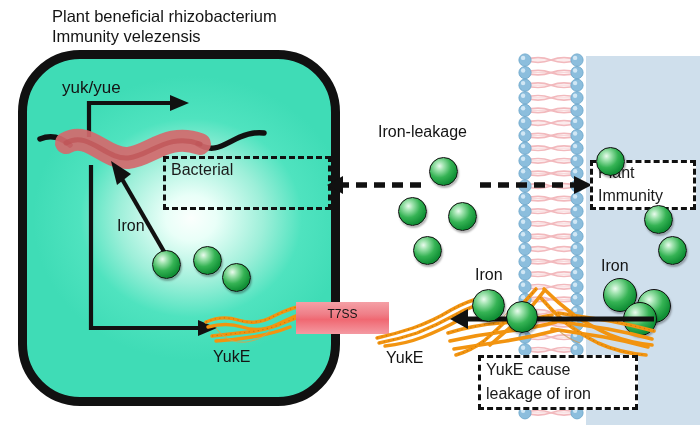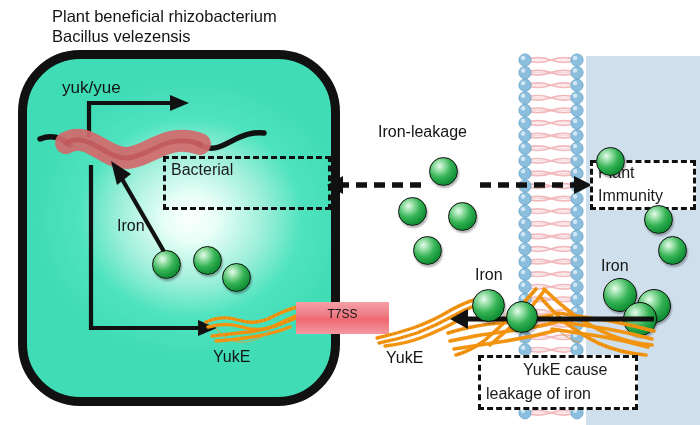--- a/index.html
+++ b/index.html
@@ -46,21 +46,21 @@
 </head>
 <body>
 
 <div id="stage">
 
   <div id="cytoplasm"></div>
 
   <div id="bacterium"></div>
 
   <div class="lbl lbl-title" style="left:52px;top:6px;">Plant beneficial rhizobacterium</div>
-  <div class="lbl lbl-title" style="left:52px;top:26px;">Bacillus velezensis</div>
+  <div class="lbl lbl-title" style="left:52px;top:26px;">Immunity velezensis</div>
 
   <div id="membrane">
     <svg width="70" height="369" viewBox="0 0 70 369">
       <g stroke="#f0aeb4" stroke-width="1.5" fill="none" opacity="0.95">
         
       </g>
       <g id="tails">
           <path d="M9,4 Q22,-0.5999999999999996 35,4 Q22,8.6 9,4" stroke="#f2b9bd" stroke-width="1.7" fill="none"></path>
           <path d="M61,4 Q48,-0.5999999999999996 35,4 Q48,8.6 61,4" stroke="#f2b9bd" stroke-width="1.7" fill="none"></path>
           <path d="M9,4 L61,4" stroke="#f2b9bd" stroke-width="1.2" opacity="0.55"></path>
@@ -398,17 +398,17 @@
 
   <svg style="left:450px;top:308px;" width="210" height="22">
     <line x1="16" y1="11" x2="204" y2="11" stroke="#111" stroke-width="5"></line>
     <path d="M18,1 L0,11 L18,21 Z" fill="#111"></path>
   </svg>
 
   <div class="lbl" style="left:475px;top:265px;">Iron</div>
   <div class="fe" style="left:472px;top:289px;width:31px;height:31px;"></div>
 
   <div class="dbox" id="box-yuke">
-    <span class="t" style="top:3px;margin-left:37px;">YukE cause</span>
+    <span class="t" style="top:3px;">YukE cause</span>
     <span class="t" style="top:27px;">leakage of iron</span>
   </div>
 
 </div>
 
 </body></html>

